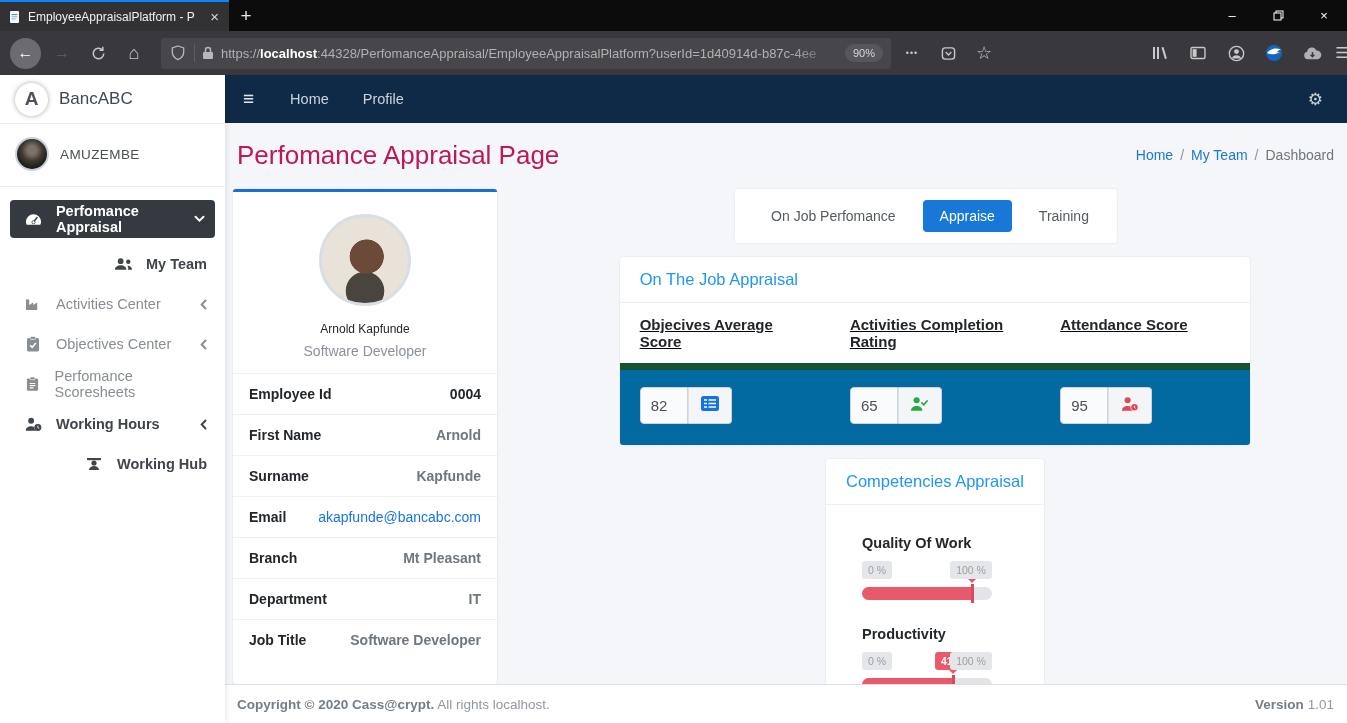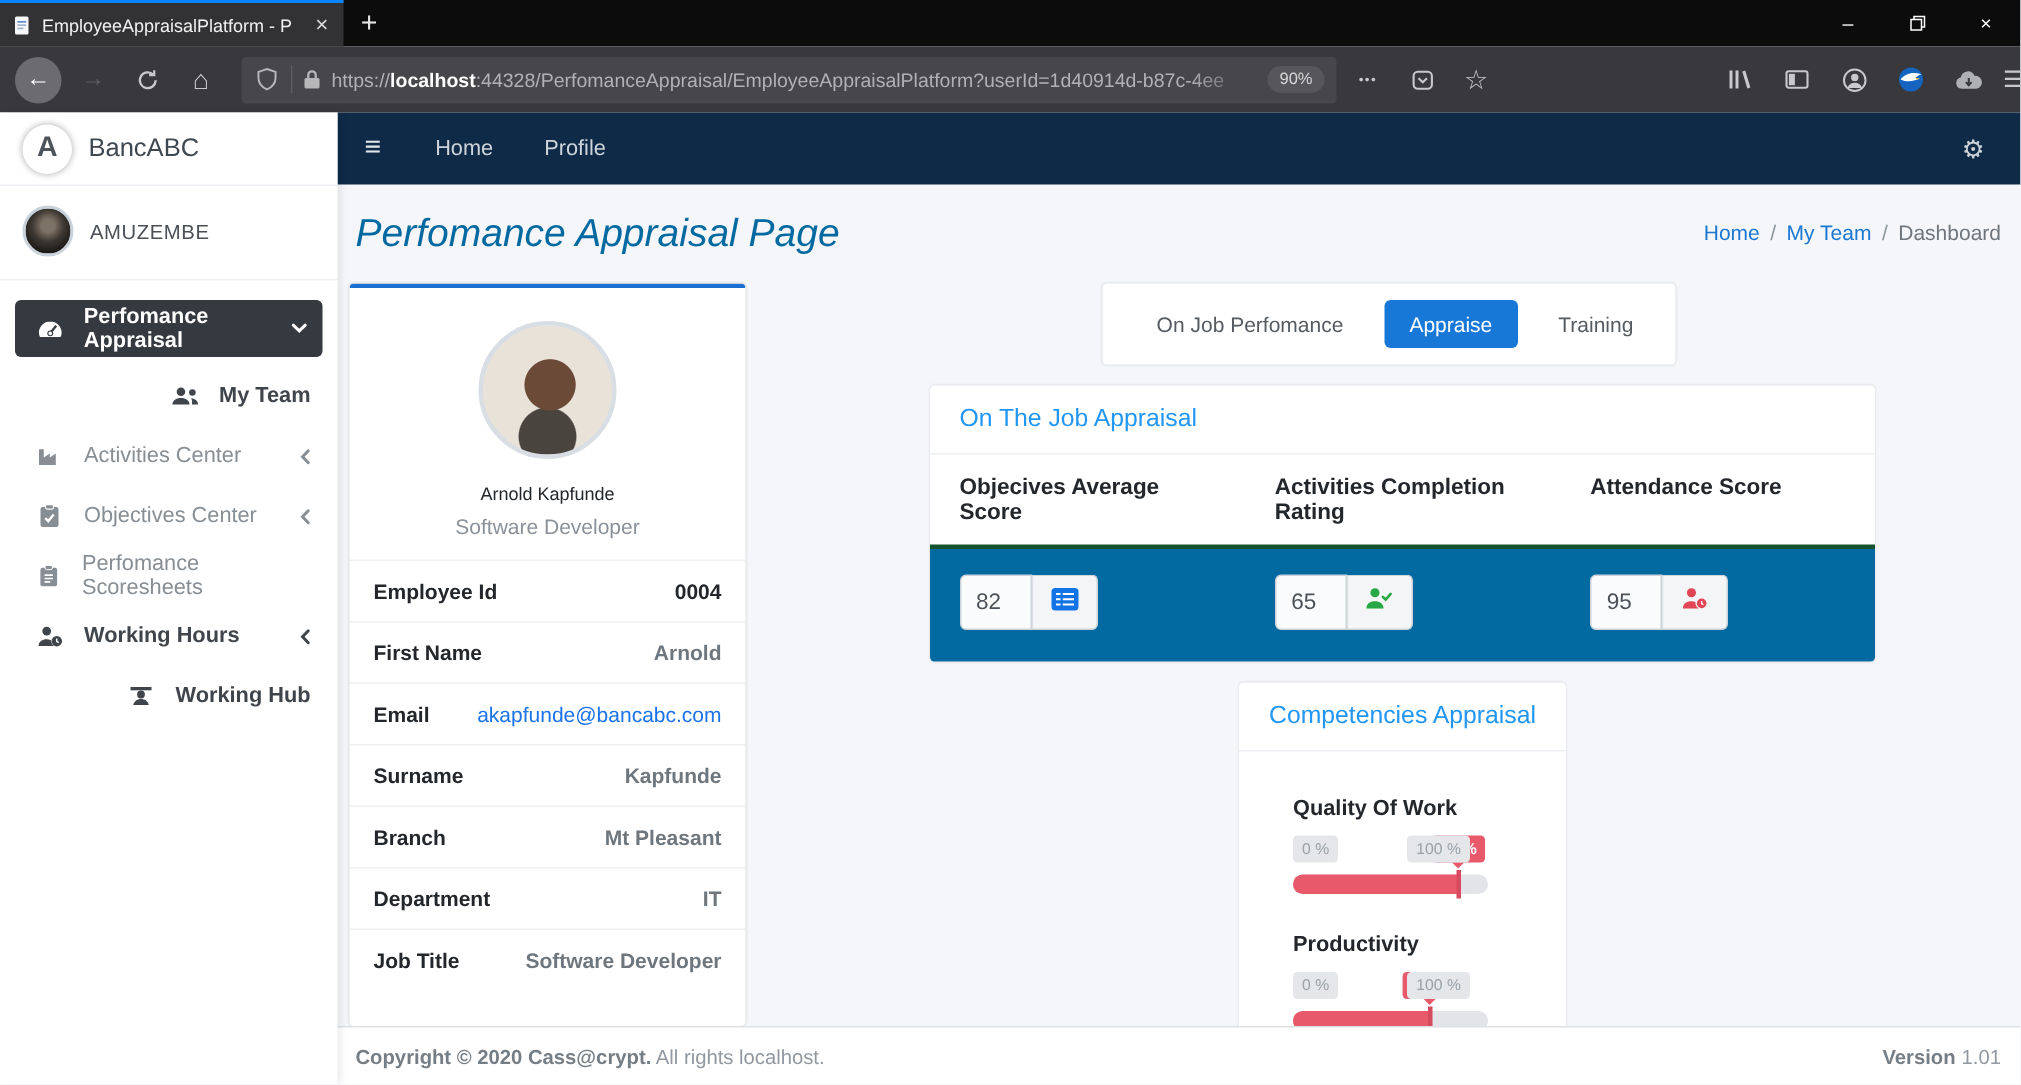--- a/index.html
+++ b/index.html
@@ -48,21 +48,21 @@
   .nav-item.active { background:#343a40; color:#fff; border-radius:4px; margin:0 2px 6px; height:38px; }
 
   
   .main { flex:1; display:flex; flex-direction:column; min-width:0; }
   .topnav { height:48px; background:#0e2a47; display:flex; align-items:center; padding:0 24px 0 18px; color:#ccd3da; flex:none; }
   .hamburger { font-size:19px; color:#dfe5ea; margin-right:36px; }
   .topnav-link { font-size:14.5px; margin-right:34px; color:#ccd3da; }
   .topnav .gear { margin-left:auto; font-size:17px; color:#ccd2d8; }
 
   .pagehead { height:64px; display:flex; align-items:center; justify-content:space-between; padding:0 13px 0 12px; flex:none; }
-  .page-title { font-size:26px; font-weight:400; color:#0369a1;font-style:italic; }
+  .page-title { font-size:26px; font-weight:400; color:#be185d; }
   .breadcrumb { font-size:14px; color:#6f767d; display:flex; gap:7px; align-items:center; }
   .breadcrumb a { color:#1a78d2; text-decoration:none; }
   .crumb-sep { color:#8d949a; }
 
   .content { flex:1; display:flex; gap:15px; padding:2px 7px 0 8px; min-height:0; overflow:hidden; }
 
   
   .profile-card { width:264px; flex:none; background:#fff; border-top:3px solid #1b6fd0; border-radius:3px; box-shadow:0 0 2px rgba(0,0,0,.15); padding-top:22px; }
   .photo-wrap { display:flex; justify-content:center; }
   .profile-photo { width:92px; height:92px; border-radius:50%; border:3px solid #d9dee4;
@@ -80,36 +80,36 @@
 
   
   .right-col { flex:1; display:flex; flex-direction:column; min-width:0;align-items:center; }
   .tabs-card { background:#fff; border-radius:3px; box-shadow:0 0 2px rgba(0,0,0,.12); padding:11px 14px 11px 22px; display:flex; align-items:center; gap:13px; flex:none; }
   .tab-btn { font-size:14px; color:#555b61; padding:8px 14px; border-radius:4px; }
   .tab-btn.active { background:#1878d8; color:#fff; padding:8px 17px; }
 
   .card { background:#fff; border-radius:3px; box-shadow:0 0 2px rgba(0,0,0,.12); margin:14px 0 0 18px; }
   .card-heading { padding:13px 20px; font-size:16.5px; color:#2196f3; border-bottom:1px solid #edf0f2; }
 
-  .score-head-row { display:flex; border-bottom:3px solid #14532d; }
+  .score-head-row { display:flex; border-bottom:7px solid #14532d;text-decoration:underline; }
   .score-head { flex:1; padding:13px 20px; font-size:15px; font-weight:700; color:#23272b; }
   .score-data-row { display:flex; background:#0369a1; padding:9px 0 13px; border-radius:0 0 3px 3px; }
   .score-cell { flex:1; padding:8px 20px; }
   .input-group { display:inline-flex; }
   .score-box { width:48px; height:37px; border:1px solid #ccd3d9; background:#fafbfc; border-radius:4px 0 0 4px; display:flex; align-items:center; padding-left:10px; font-size:15px; color:#4a5158; }
   .icon-btn { width:44px; height:37px; border:1px solid #ccd3d9; border-left:1px solid #dde2e6; background:#f3f5f7; border-radius:0 4px 4px 0; display:flex; align-items:center; justify-content:center; }
 
   .comp-body { padding:30px 52px 40px 36px; }
   .slider-block { margin-top:26px; }
   .slider-block:first-child { margin-top:0; }
   .slider-label { font-size:14.5px; font-weight:700; color:#23272b; margin-bottom:10px; }
   .badge-row { position:relative; height:19px; margin-bottom:7px; }
   .pbadge { position:absolute; top:0; font-size:10.5px; padding:3px 6px; border-radius:3px; background:#e4e6e9; color:#9aa1a8; white-space:nowrap; }
   .pbadge.min { left:0; }
-  .pbadge.max { right:12px; }
+  .pbadge.max { right:0; }
   .pbadge.val { background:#e8596c; color:#fff; transform:translateX(-50%);font-weight:bold; }
   .pbadge.val::after { content:""; position:absolute; left:50%; bottom:-4px; transform:translateX(-50%); border:4px solid transparent; border-top-color:#e8596c; border-bottom:0; }
   .track { height:13px; background:#e2e4e7; border-radius:8px; position:relative; }
   .fill { height:100%; background:#e8596c; border-radius:8px 0 0 8px; }
   .handle { position:absolute; top:-3px; width:3px; height:19px; background:#d84a5d; transform:translateX(-1px); }
 
   footer.app-footer { height:39px; background:#fff; border-top:1px solid #dde1e5; display:flex; align-items:center; justify-content:space-between; padding:0 13px 0 12px; font-size:13.5px; color:#9198a0; flex:none; }
   footer.app-footer b { color:#757d85; font-weight:700; }
   .ver b { margin-right:4px; }
 </style>
@@ -350,26 +350,26 @@
           <div class="profile-role">Software Developer</div>
           <div class="field-row">
             <span class="f-label">Employee Id</span>
             <span class="f-val dark">0004</span>
           </div>
           <div class="field-row">
             <span class="f-label">First Name</span>
             <span class="f-val">Arnold</span>
           </div>
           <div class="field-row">
+            <span class="f-label">Surname</span>
+            <span class="f-val">Kapfunde</span>
+          </div>
+          <div class="field-row">
             <span class="f-label">Email</span>
             <span class="f-val link">akapfunde@bancabc.com</span>
-          </div>
-          <div class="field-row">
-            <span class="f-label">Surname</span>
-            <span class="f-val">Kapfunde</span>
           </div>
           <div class="field-row">
             <span class="f-label">Branch</span>
             <span class="f-val">Mt Pleasant</span>
           </div>
           <div class="field-row">
             <span class="f-label">Department</span>
             <span class="f-val">IT</span>
           </div>
           <div class="field-row">

